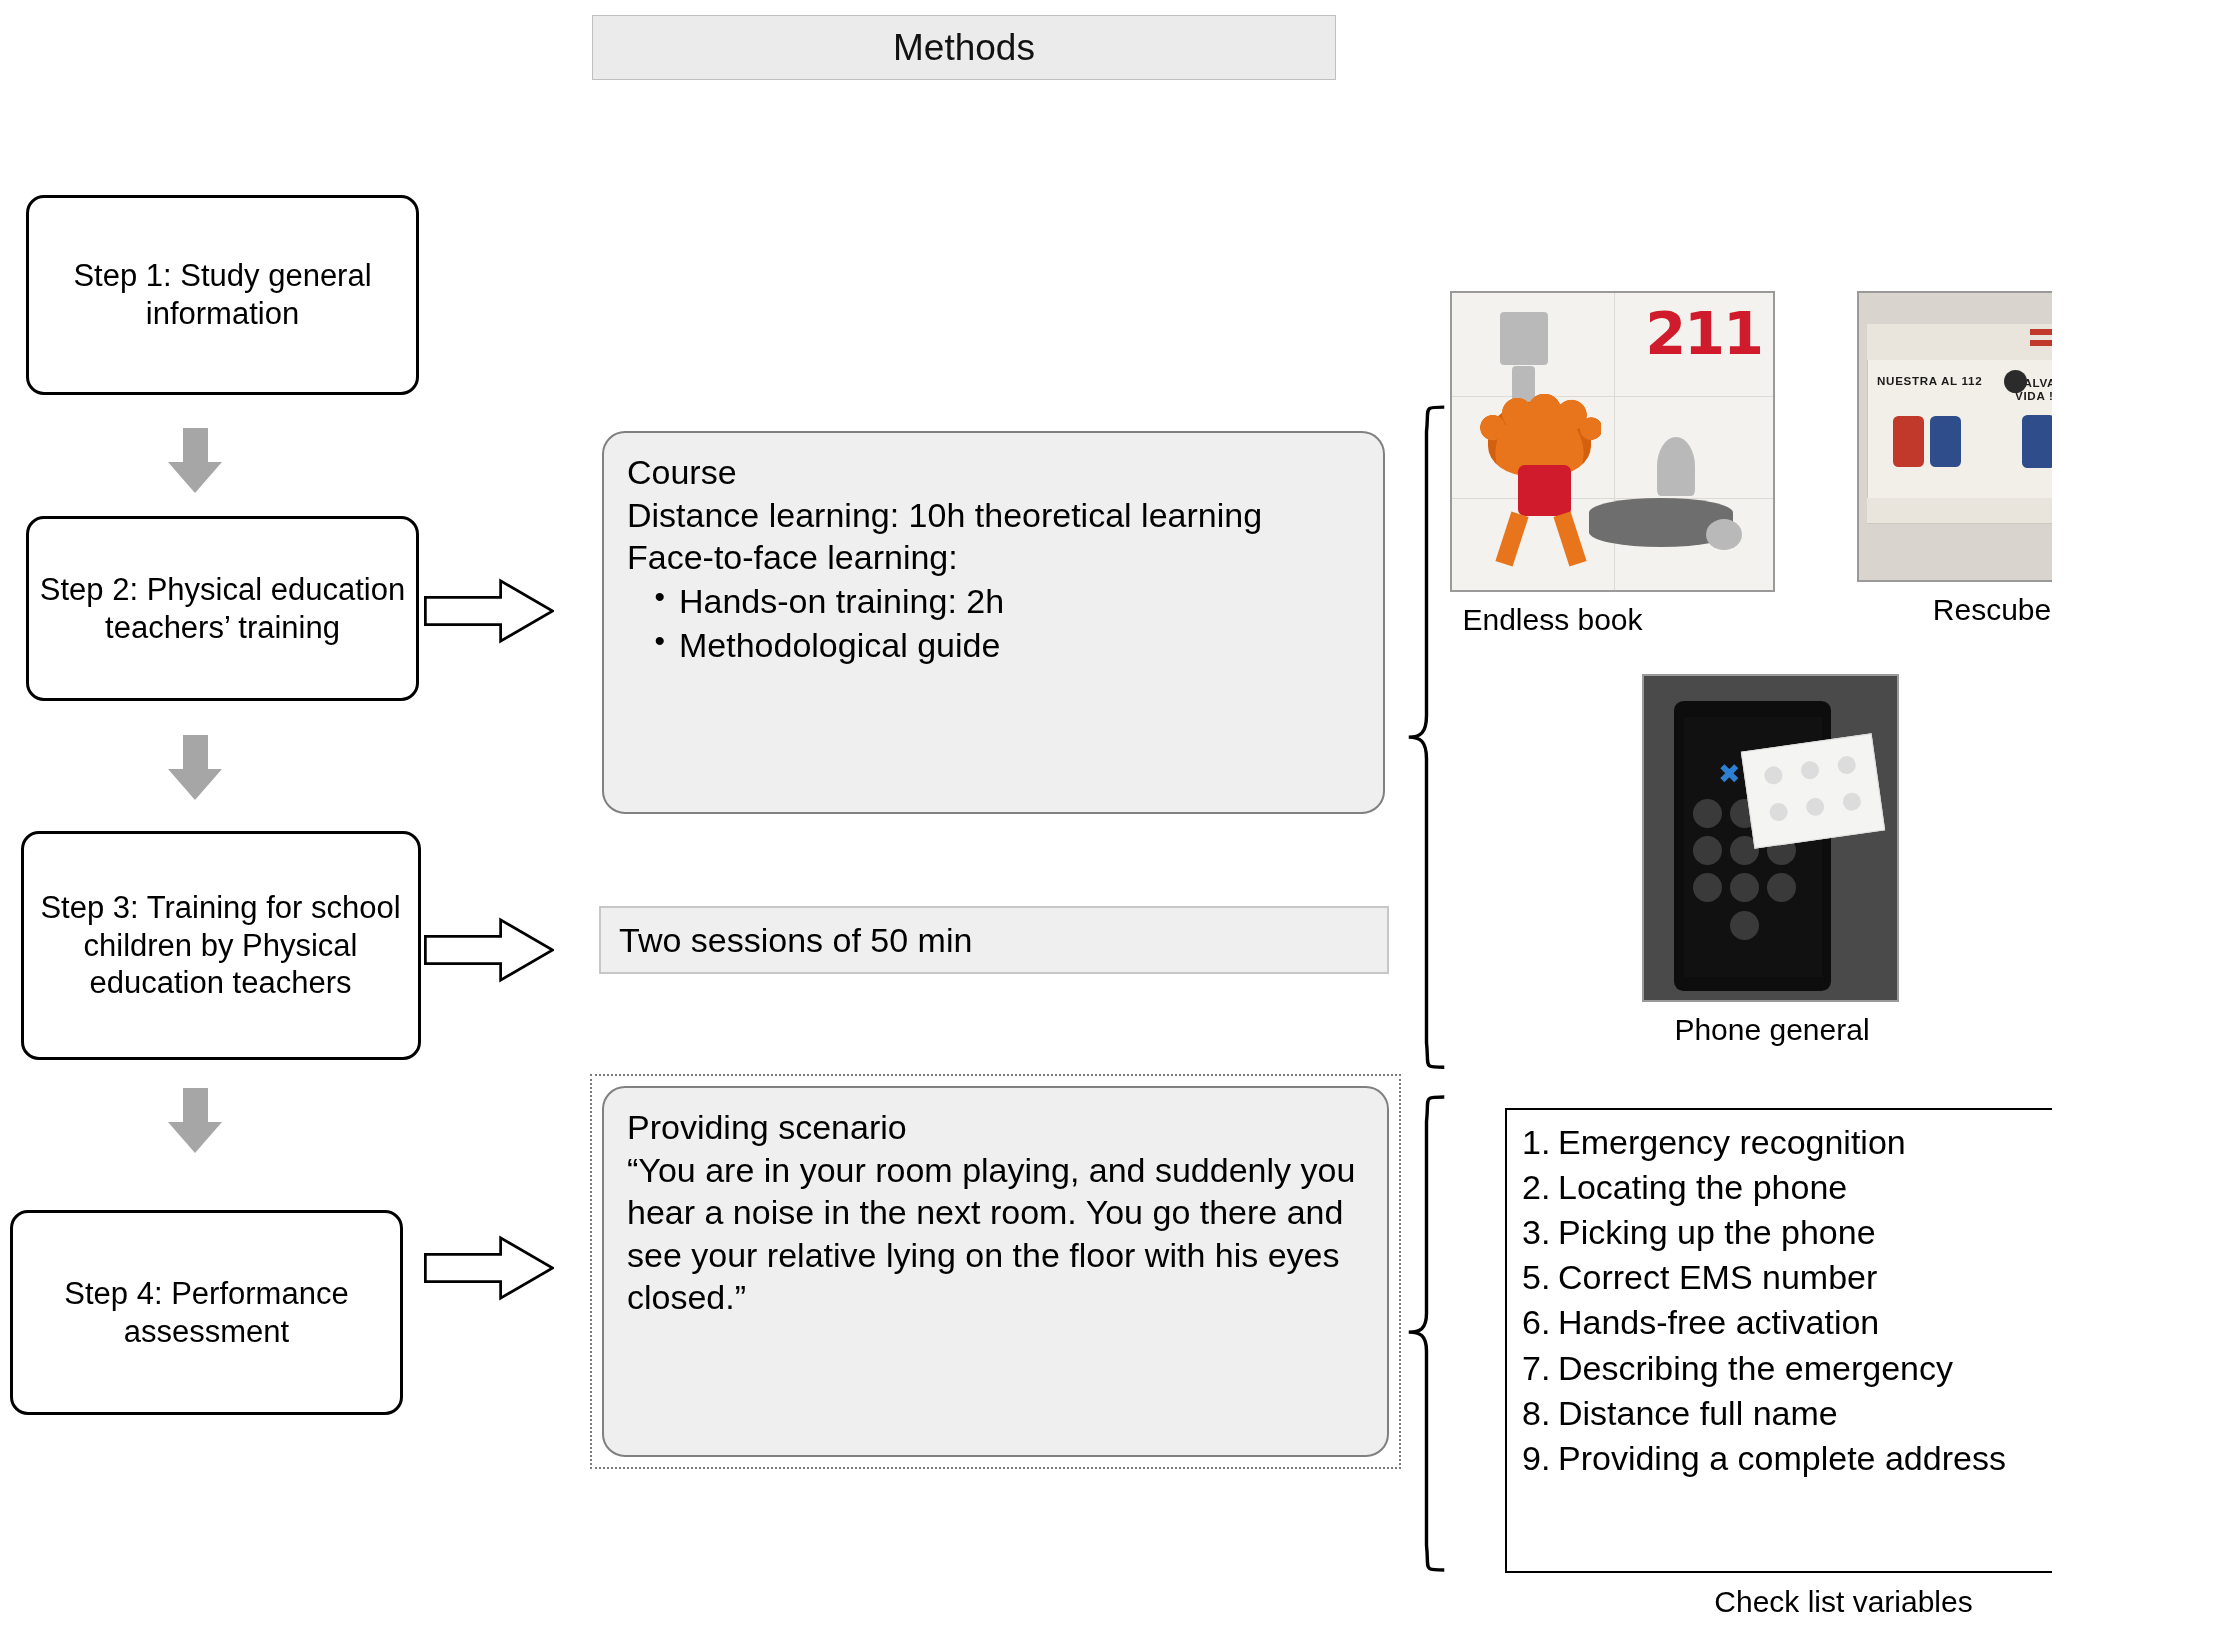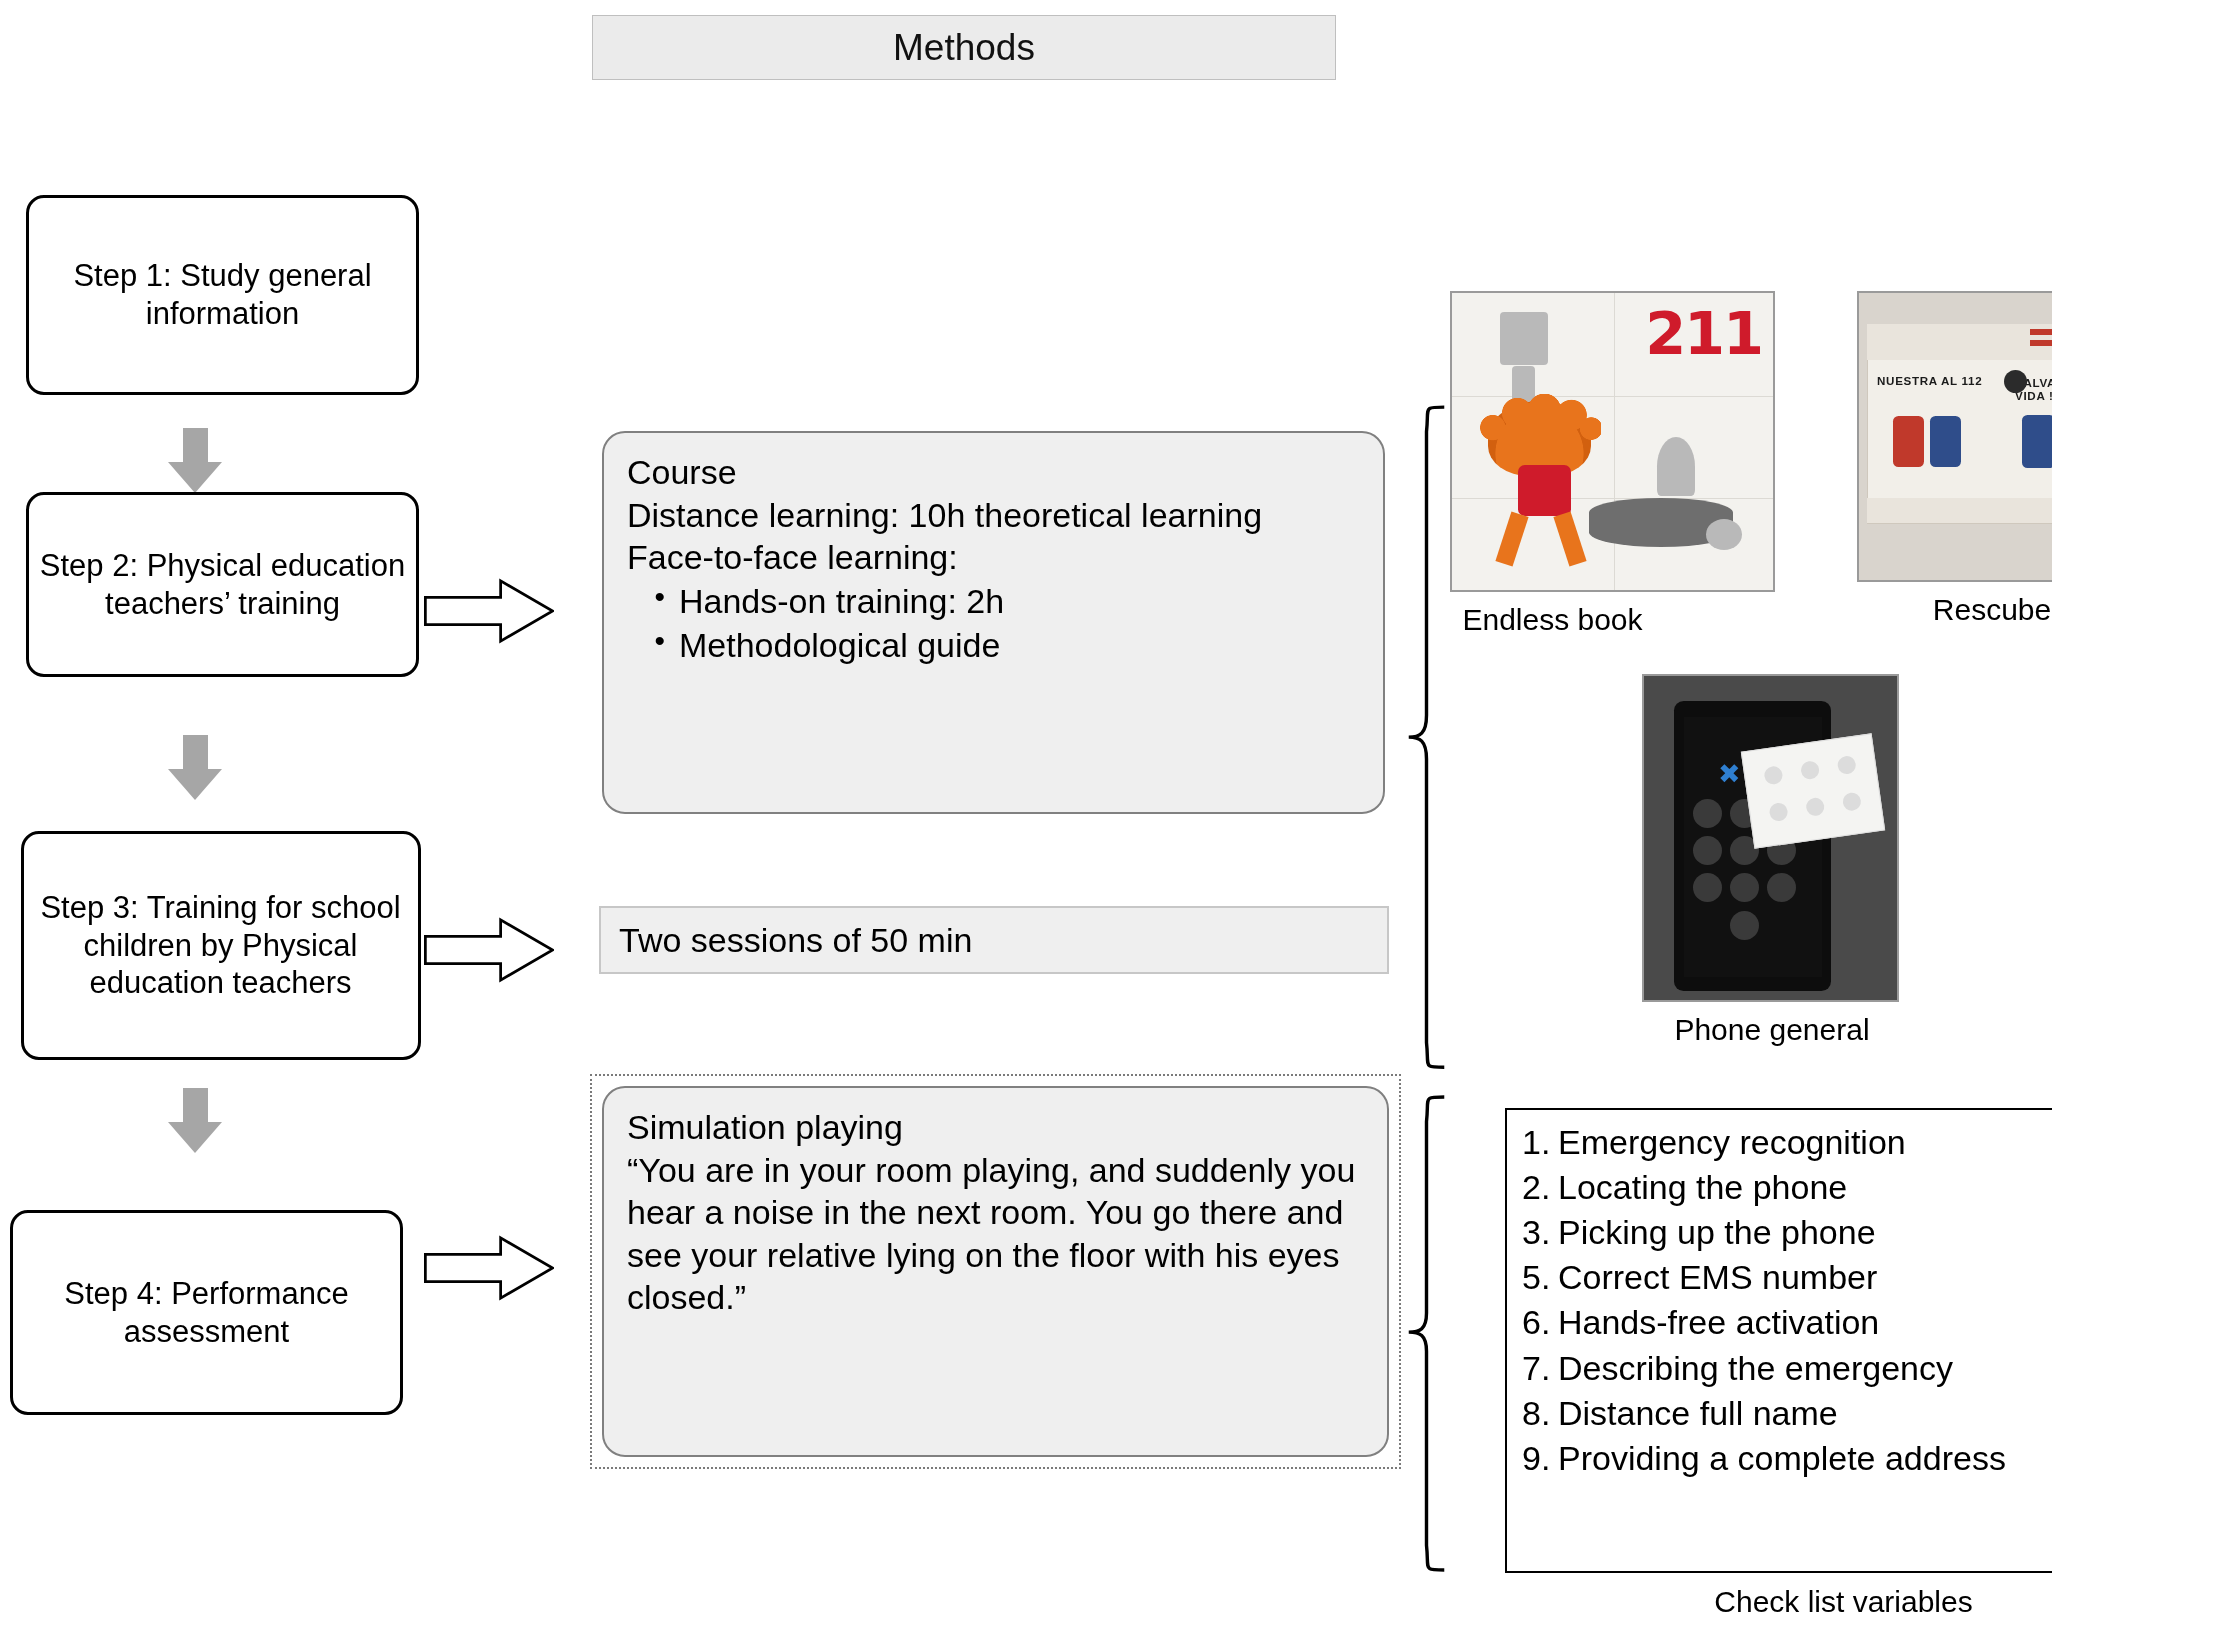--- a/index.html
+++ b/index.html
@@ -218,21 +218,21 @@
 
   <div class="step-box" style="left:26px; top:195px; width:393px; height:200px;">
     <span>Step 1: Study general information</span>
   </div>
 
   <div class="down-arrow" style="left:168px; top:428px;">
     <div class="shaft"></div>
       <div class="head"></div>
   </div>
 
-  <div class="step-box" style="left:26px; top:492px; width:393px; height:185px;">
+  <div class="step-box" style="left:26px; top:516px; width:393px; height:185px;">
     <span>Step 2: Physical education teachers’ training</span>
   </div>
 
   <div class="down-arrow" style="left:168px; top:735px;">
     <div class="shaft"></div>
       <div class="head"></div>
   </div>
 
   <div class="step-box" style="left:20.5px; top:831px; width:400px; height:229px;">
     <span>Step 3: Training for school children by Physical education teachers</span>
@@ -274,21 +274,21 @@
       <li>Methodological guide</li>
     </ul>
   </div>
 
   <div class="method-box plain" style="left:599px; top:906px; width:790px; height:68px; display:flex; align-items:center;">
     <span>Two sessions of 50 min</span>
   </div>
 
   <div class="dotted-wrap" style="left:590px; top:1074px; width:811px; height:395px;"></div>
   <div class="method-box" style="left:602px; top:1086px; width:787px; height:371px;">
-    <div class="method-title">Simulation playing</div>
+    <div class="method-title">Providing scenario</div>
     <div>“You are in your room playing, and suddenly you hear a noise in the next room. You go there and see your relative lying on the floor with his eyes closed.”</div>
   </div>
 
   <div class="brace" style="left:1406px; top:404px;">
     <svg width="41" height="667" viewBox="0 0 60 975">
       <path d="M56 4 C 24 4, 34 4, 30 40 L30 455 C30 482, 20 487, 4 487 C20 487, 30 492, 30 519 L30 934 C34 970, 24 970, 56 970" fill="none" stroke="#000" stroke-width="5"></path>
     </svg>
   </div>
 
   <div class="brace" style="left:1406px; top:1094px;">

